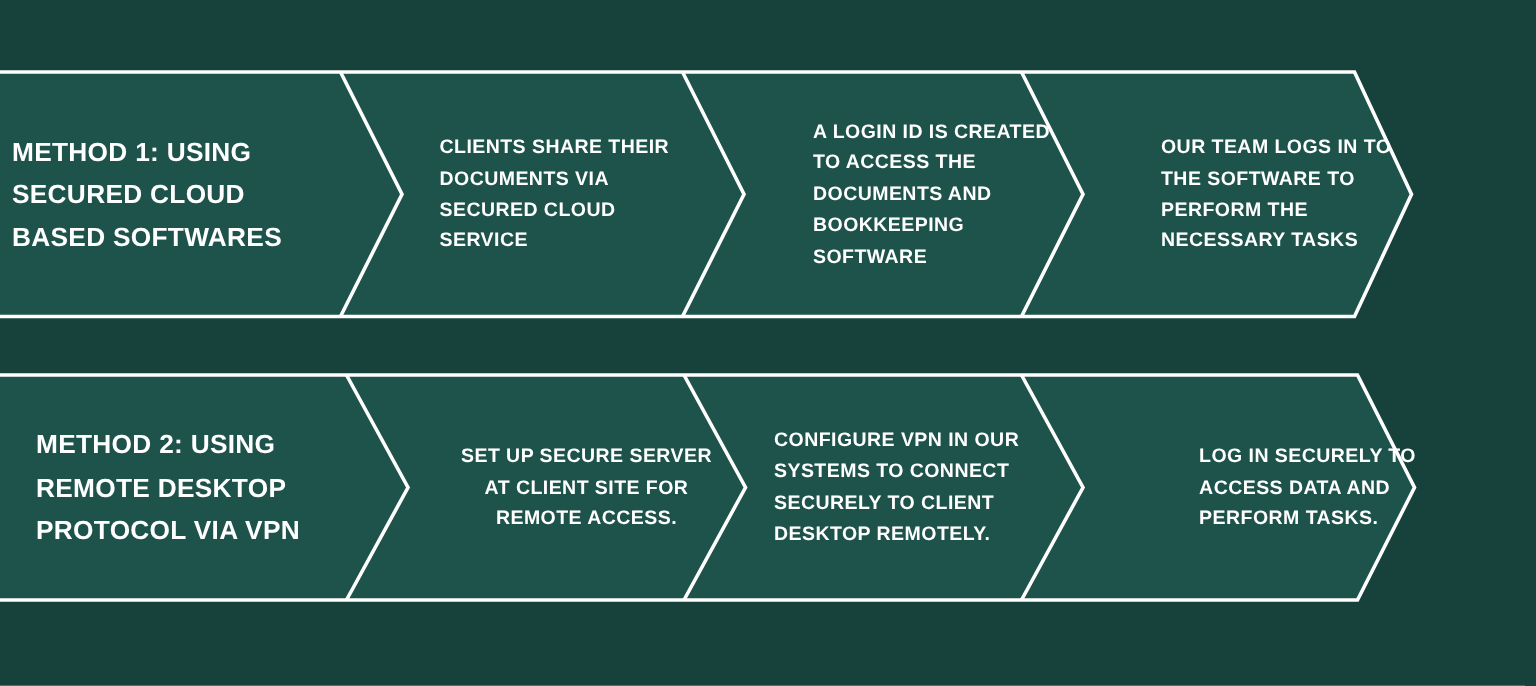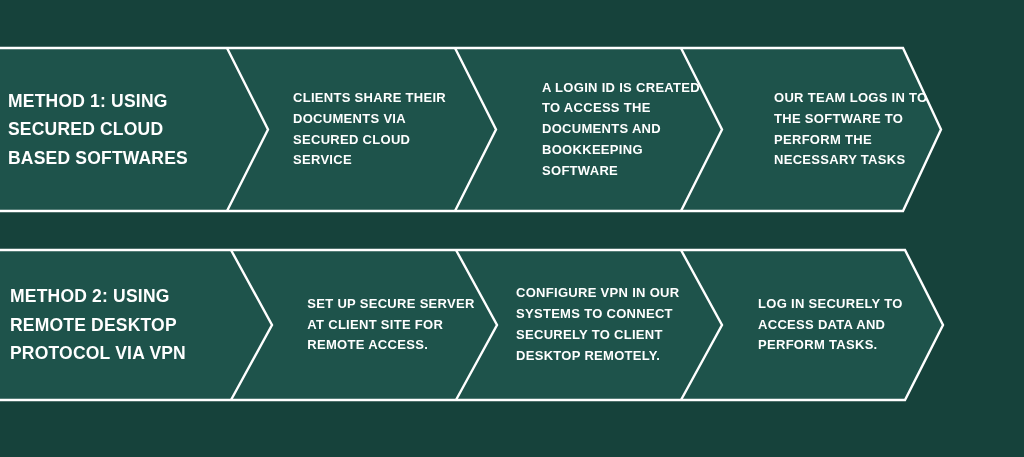--- a/index.html
+++ b/index.html
@@ -52,25 +52,25 @@
     letter-spacing: 0.2px;
   }
   .step-seg .txt {
     font-size: 13px;
     line-height: 1.6;
   }
   .t1  { left: 8px;   width: 218px; }
   .s11 { left: 293px; width: 192px; }
   .s12 { left: 542px; width: 196px; }
   .s13 { left: 758px; width: 182px; margin-left: 16px; }
-  .t2  { left: 10px;   width: 228px; }
+  .t2  { left: 24px;   width: 228px; }
   .s21 { left: 288px; width: 206px; justify-content: center; }
-  .s21 .txt { text-align: left; }
+  .s21 .txt { text-align: center; }
   .s22 { left: 516px; width: 202px; }
-  .s23 { left: 758px; width: 186px; }
+  .s23 { left: 758px; width: 186px; justify-content: flex-end; }
 </style>
 </head>
 <body>
 
 <div class="stage">
 
   <svg class="diagram-svg" width="1024" height="457" viewBox="0 0 1024 457">
 
     <polygon class="banner-shape" points="-5,48 903,48 941,129.5 903,211 -5,211"></polygon>
     <polyline class="sep" points="227,48 268,129.5 227,211"></polyline>

